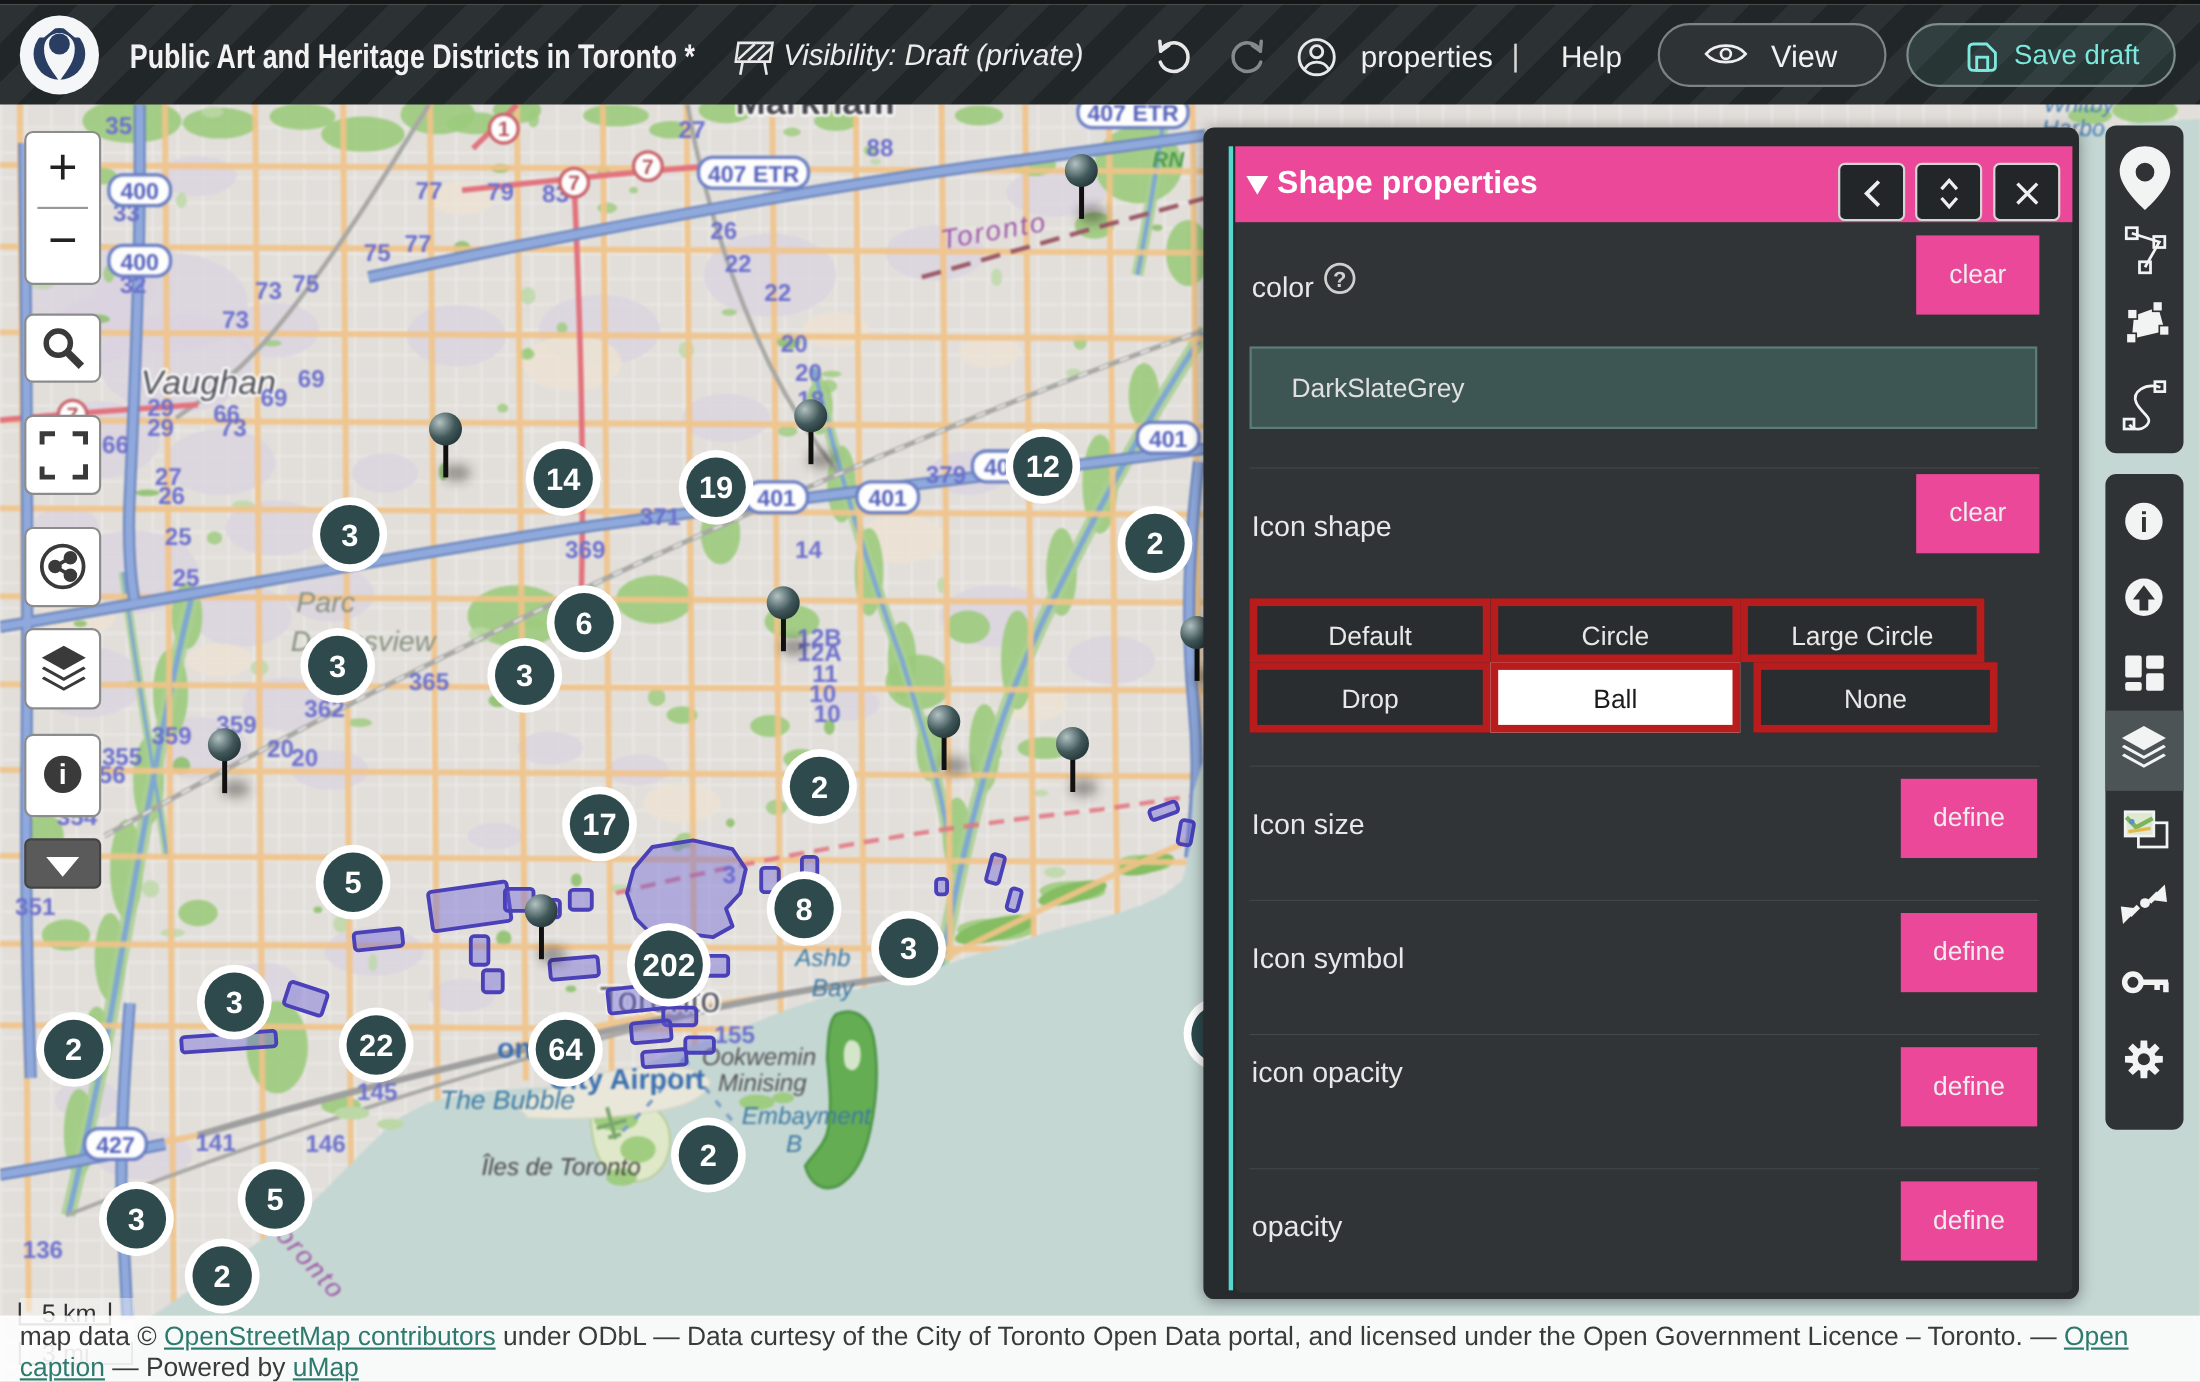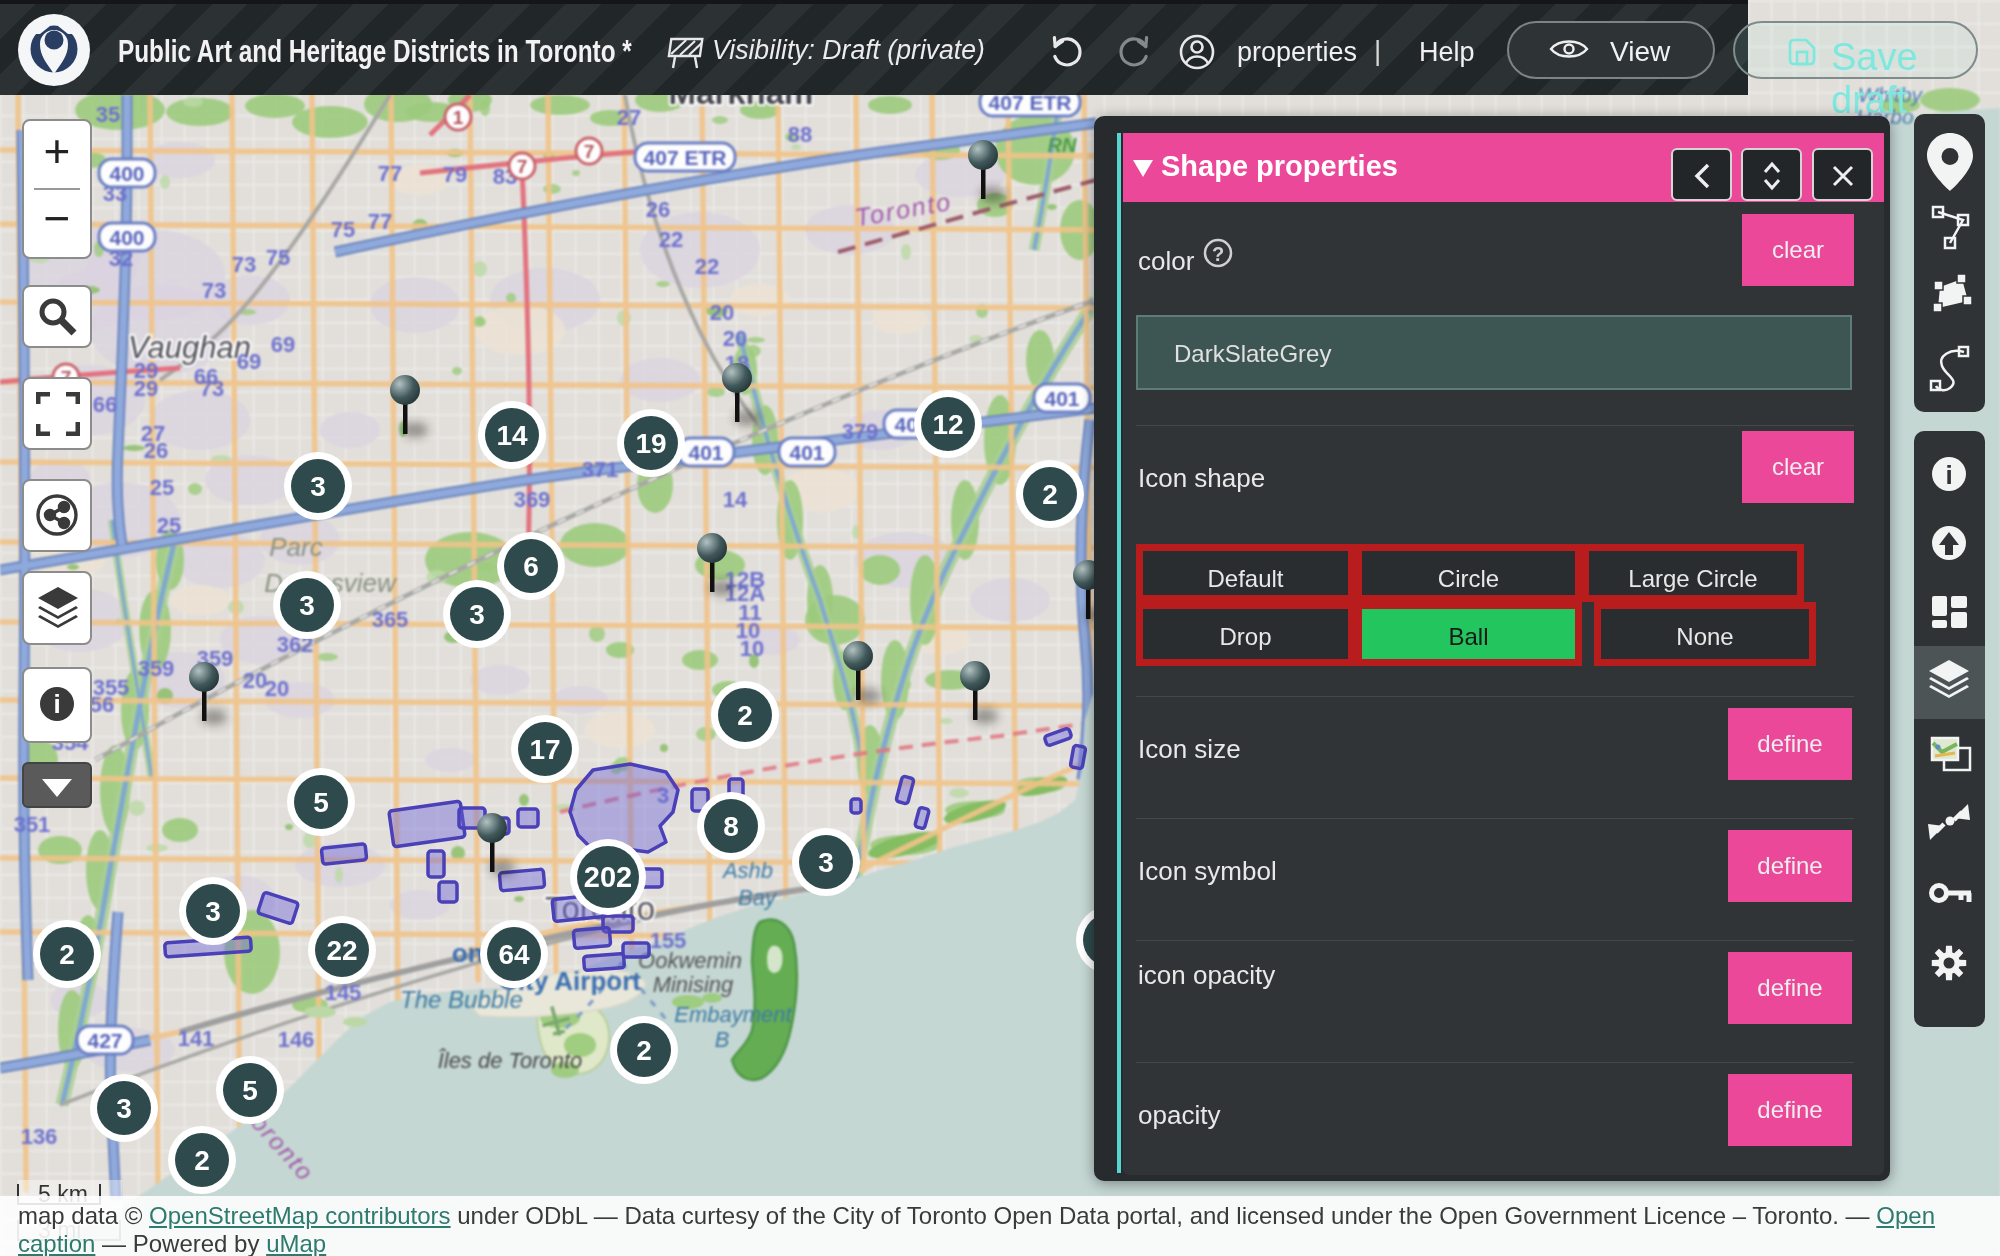--- a/index.html
+++ b/index.html
@@ -1,18 +1,18 @@
 <!DOCTYPE html>
 <html><head><meta charset="utf-8"><style>
 
 *{margin:0;padding:0;box-sizing:border-box}
 body{width:2000px;height:1256px;overflow:hidden;position:relative;font-family:"Liberation Sans",sans-serif;background:#e3e0dc}
 .abs{position:absolute}
 #basemap{filter:blur(1.05px)}
-#header{position:absolute;left:0;top:0;width:1748px;height:95px;background:repeating-linear-gradient(135deg,#2c3133 0 25px,#212628 25px 50px);border-top:4px solid #141617}
+#header{position:absolute;left:0;top:0;width:2000px;height:95px;background:repeating-linear-gradient(135deg,#2c3133 0 25px,#212628 25px 50px);border-top:4px solid #141617}
 .hbtn{position:absolute;border-radius:29px;height:58px;top:17px}
 .wbtn{position:absolute;background:#fff;border:2px solid #8c8c8c;border-radius:8px;left:22px;width:70px}
 #panel{position:absolute;left:1094px;top:116px;width:796px;height:1065px;background:#282b2d;border-radius:10px;box-shadow:0 2px 14px rgba(0,0,0,0.4)}
 #pteal{position:absolute;left:23px;top:17px;bottom:8px;width:4px;background:#55d7d0}
 #pinner{position:absolute;left:29px;top:17px;right:6px;bottom:6px;background:#303436;border-radius:0 0 6px 6px}
 #phead{position:absolute;left:0;right:0;top:0;height:69px;background:#ec4899;color:#fff}
 .pbtn{position:absolute;top:15px;width:61px;height:53px;border:2px solid #d5d5d5;border-radius:6px;background:#232628;color:#eee;text-align:center}
 .plabel{position:absolute;left:15px;font-size:26px;color:#e8e8e8}
 .pbtn2{position:absolute;background:#ec4899;color:#ededed;font-size:24px;text-align:center}
 .pdiv{position:absolute;left:13px;right:30px;height:1px;background:#45484a}
@@ -578,21 +578,21 @@
 <svg class="abs" width="44" height="30" style="left:1549px;top:33px" fill="none" stroke="#efefef" stroke-width="2.4">
 <path d="M2,12 C10,2 30,2 38,12 C30,22 10,22 2,12 Z"></path>
       <circle cx="20" cy="12" r="4.5"></circle>
     </svg>
 <div class="abs" style="left:1610px;top:32px;font-size:28px;color:#f2f2f2">View</div>
 <div class="hbtn" style="left:1733px;width:245px;background:rgba(127,227,218,0.08);border:2px solid #7e8c8c"></div>
 <svg class="abs" width="36" height="34" style="left:1786px;top:32px" fill="none" stroke="#7ce8de" stroke-width="2.6">
 <path d="M4,8 Q4,4 8,4 L20,4 L28,12 L28,24 Q28,28 24,28 L8,28 Q4,28 4,24 Z"></path>
 <rect x="11" y="16" width="10" height="12"></rect>
     </svg>
-<div class="abs" style="left:1831px;top:32px;font-size:38px;color:#7ce8de">Save draft</div>
+<div class="abs" style="left:1831px;top:32px;font-size:25px;color:#7ce8de">Save draft</div>
 </div>
 <div class="wbtn" style="top:119px;height:140px"></div>
 <div class="abs" style="left:22px;top:119px;width:70px;text-align:center;font-size:46px;font-weight:normal;color:#222;line-height:64px">+</div>
 <div class="abs" style="left:34px;top:188px;width:46px;height:2px;background:#999"></div>
 <div class="abs" style="left:22px;top:186px;width:70px;text-align:center;font-size:46px;font-weight:normal;color:#222;line-height:64px">−</div>
 <div class="wbtn" style="top:285px;height:63px"></div>
 <svg class="abs" width="44" height="44" style="left:36px;top:295px" fill="none" stroke="#3a3a3a" stroke-width="5">
     <circle cx="17" cy="17" r="11"></circle>
     <path d="M26,26 L38,38" stroke-width="7"></path>
   </svg>
@@ -705,21 +705,21 @@
       </svg>
 <div class="pbtn2" style="left:619px;top:81px;width:112px;height:72px;line-height:72px">clear</div>
 <div class="abs" style="left:13px;top:182px;width:716px;height:75px;background:#3d5654;border:2px solid #5d7b78;color:#e0e0e0;font-size:24px;line-height:73px;padding-left:36px">DarkSlateGrey</div>
 <div class="pdiv" style="top:292px"></div>
 <div class="plabel" style="top:330px">Icon shape</div>
 <div class="pbtn2" style="left:619px;top:298px;width:112px;height:72px;line-height:72px">clear</div>
 <div class="gbtn" style="left:13px;top:411px;width:219px;height:58px">Default</div>
 <div class="gbtn" style="left:232px;top:411px;width:227px;height:58px">Circle</div>
 <div class="gbtn" style="left:459px;top:411px;width:222px;height:58px">Large Circle</div>
 <div class="gbtn" style="left:13px;top:469px;width:219px;height:64px;">Drop</div>
-<div class="gbtn" style="left:232px;top:469px;width:227px;height:64px; background:#22c55e;color:#1a1a1a;">Ball</div>
+<div class="gbtn" style="left:232px;top:469px;width:227px;height:64px; background:#ffffff;color:#1a1a1a;">Ball</div>
 <div class="gbtn" style="left:459px;top:469px;width:222px;height:64px;margin-left:12px;">None</div>
 <div class="pdiv" style="top:563px"></div>
 <div class="plabel" style="top:601px">Icon size</div>
 <div class="pbtn2" style="left:605px;top:575px;width:124px;height:72px;line-height:72px">define</div>
 <div class="pdiv" style="top:685px"></div>
 <div class="plabel" style="top:723px">Icon symbol</div>
 <div class="pbtn2" style="left:605px;top:697px;width:124px;height:72px;line-height:72px">define</div>
 <div class="pdiv" style="top:807px"></div>
 <div class="plabel" style="top:827px">icon opacity</div>
 <div class="pbtn2" style="left:605px;top:819px;width:124px;height:72px;line-height:72px">define</div>

